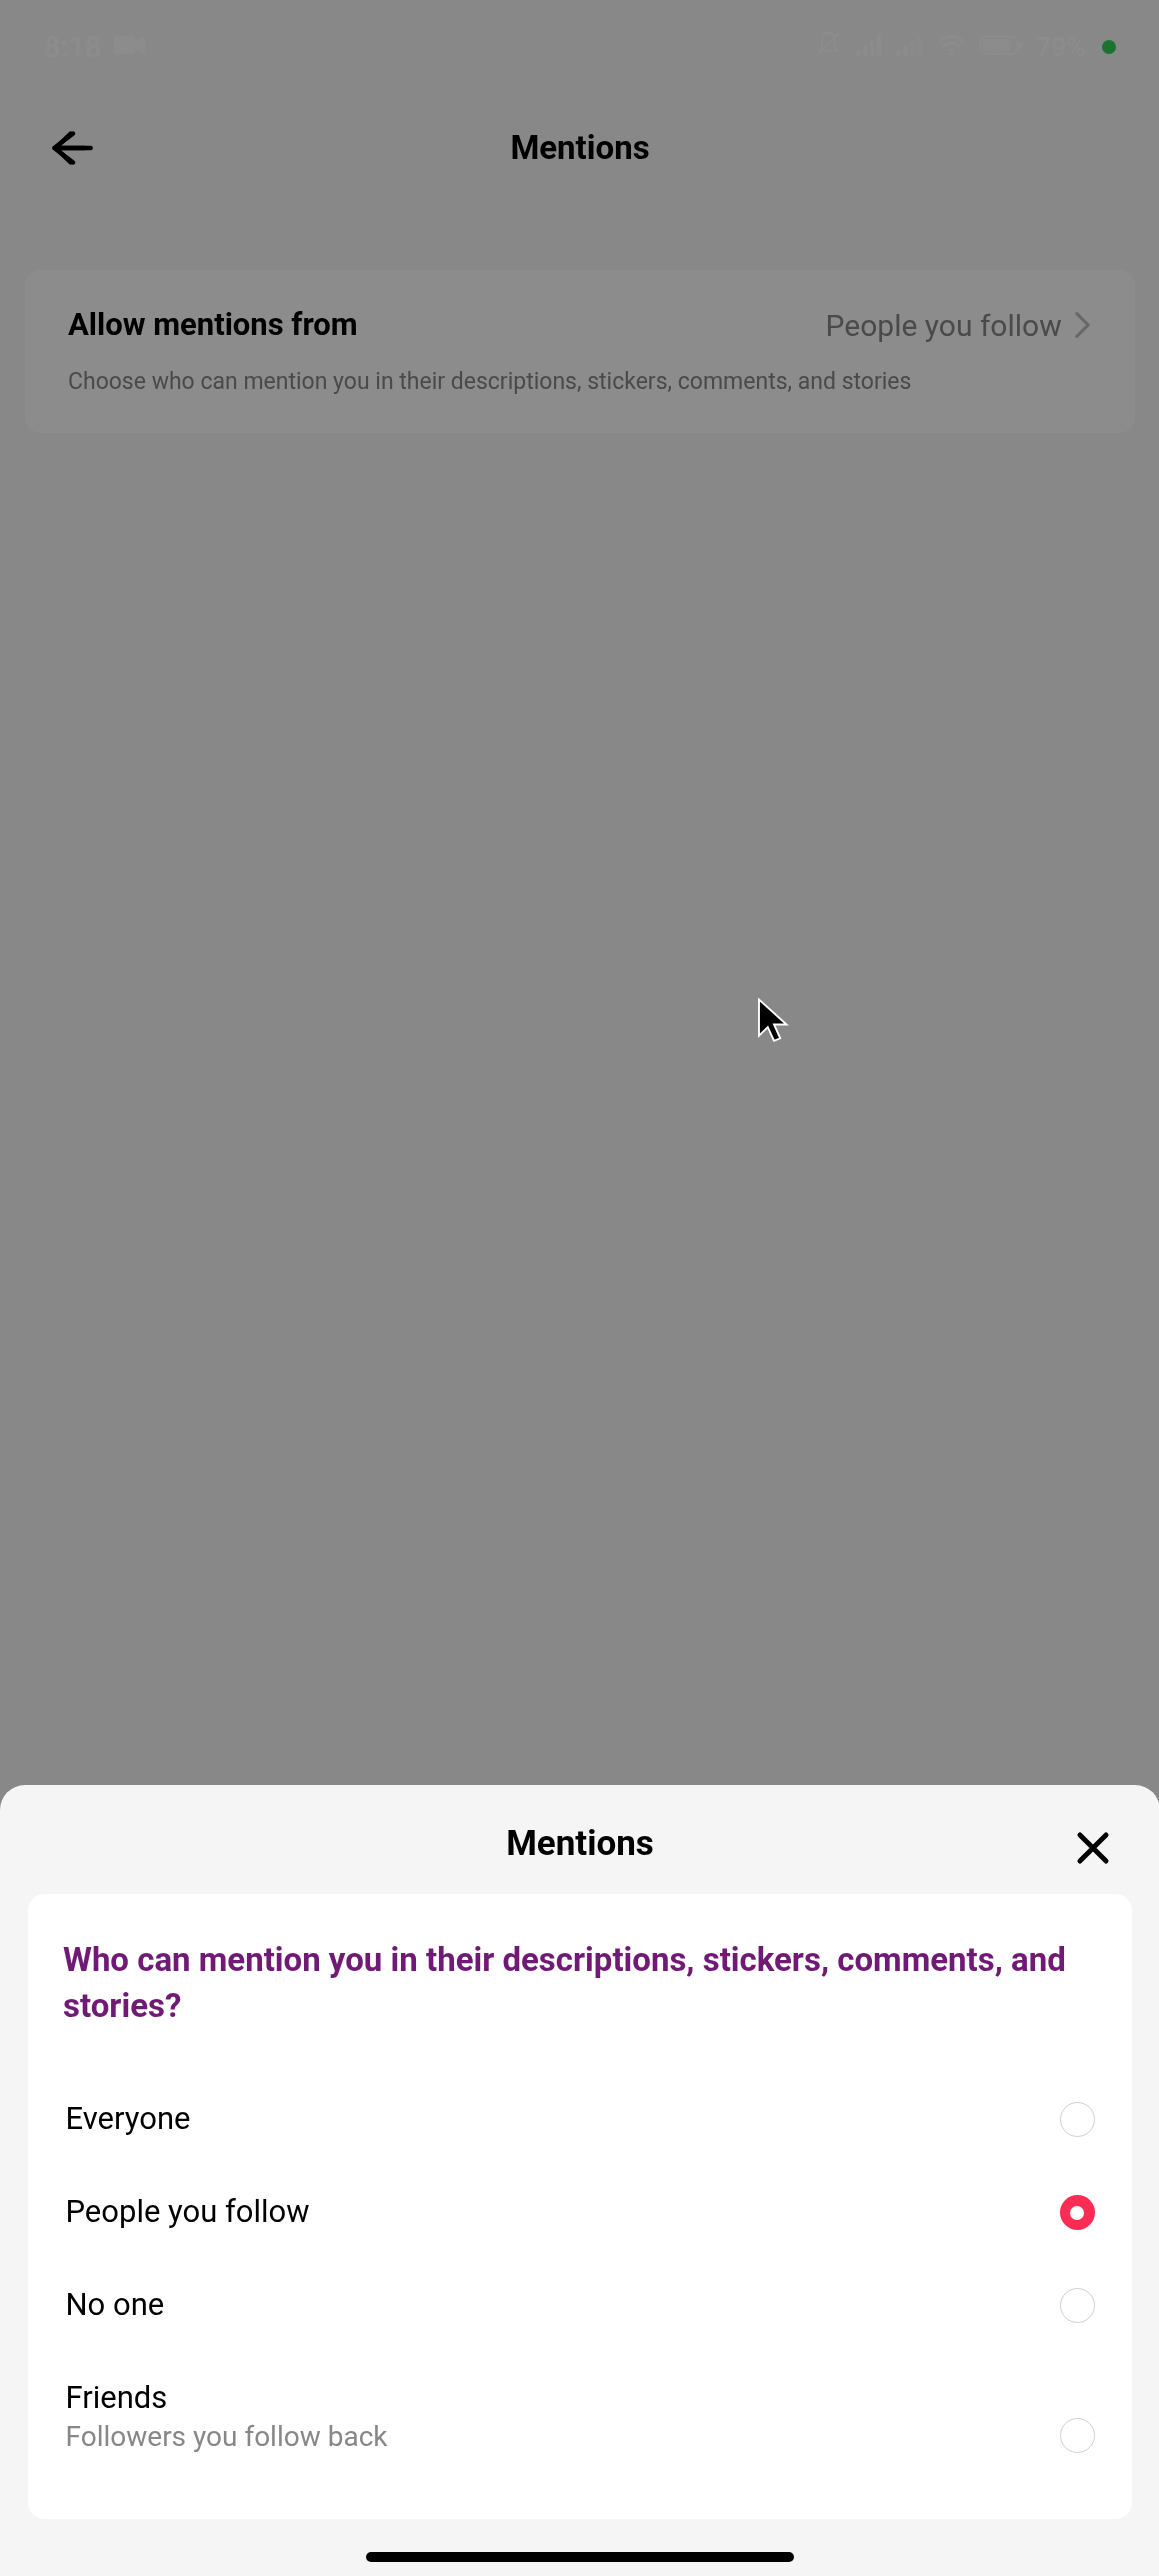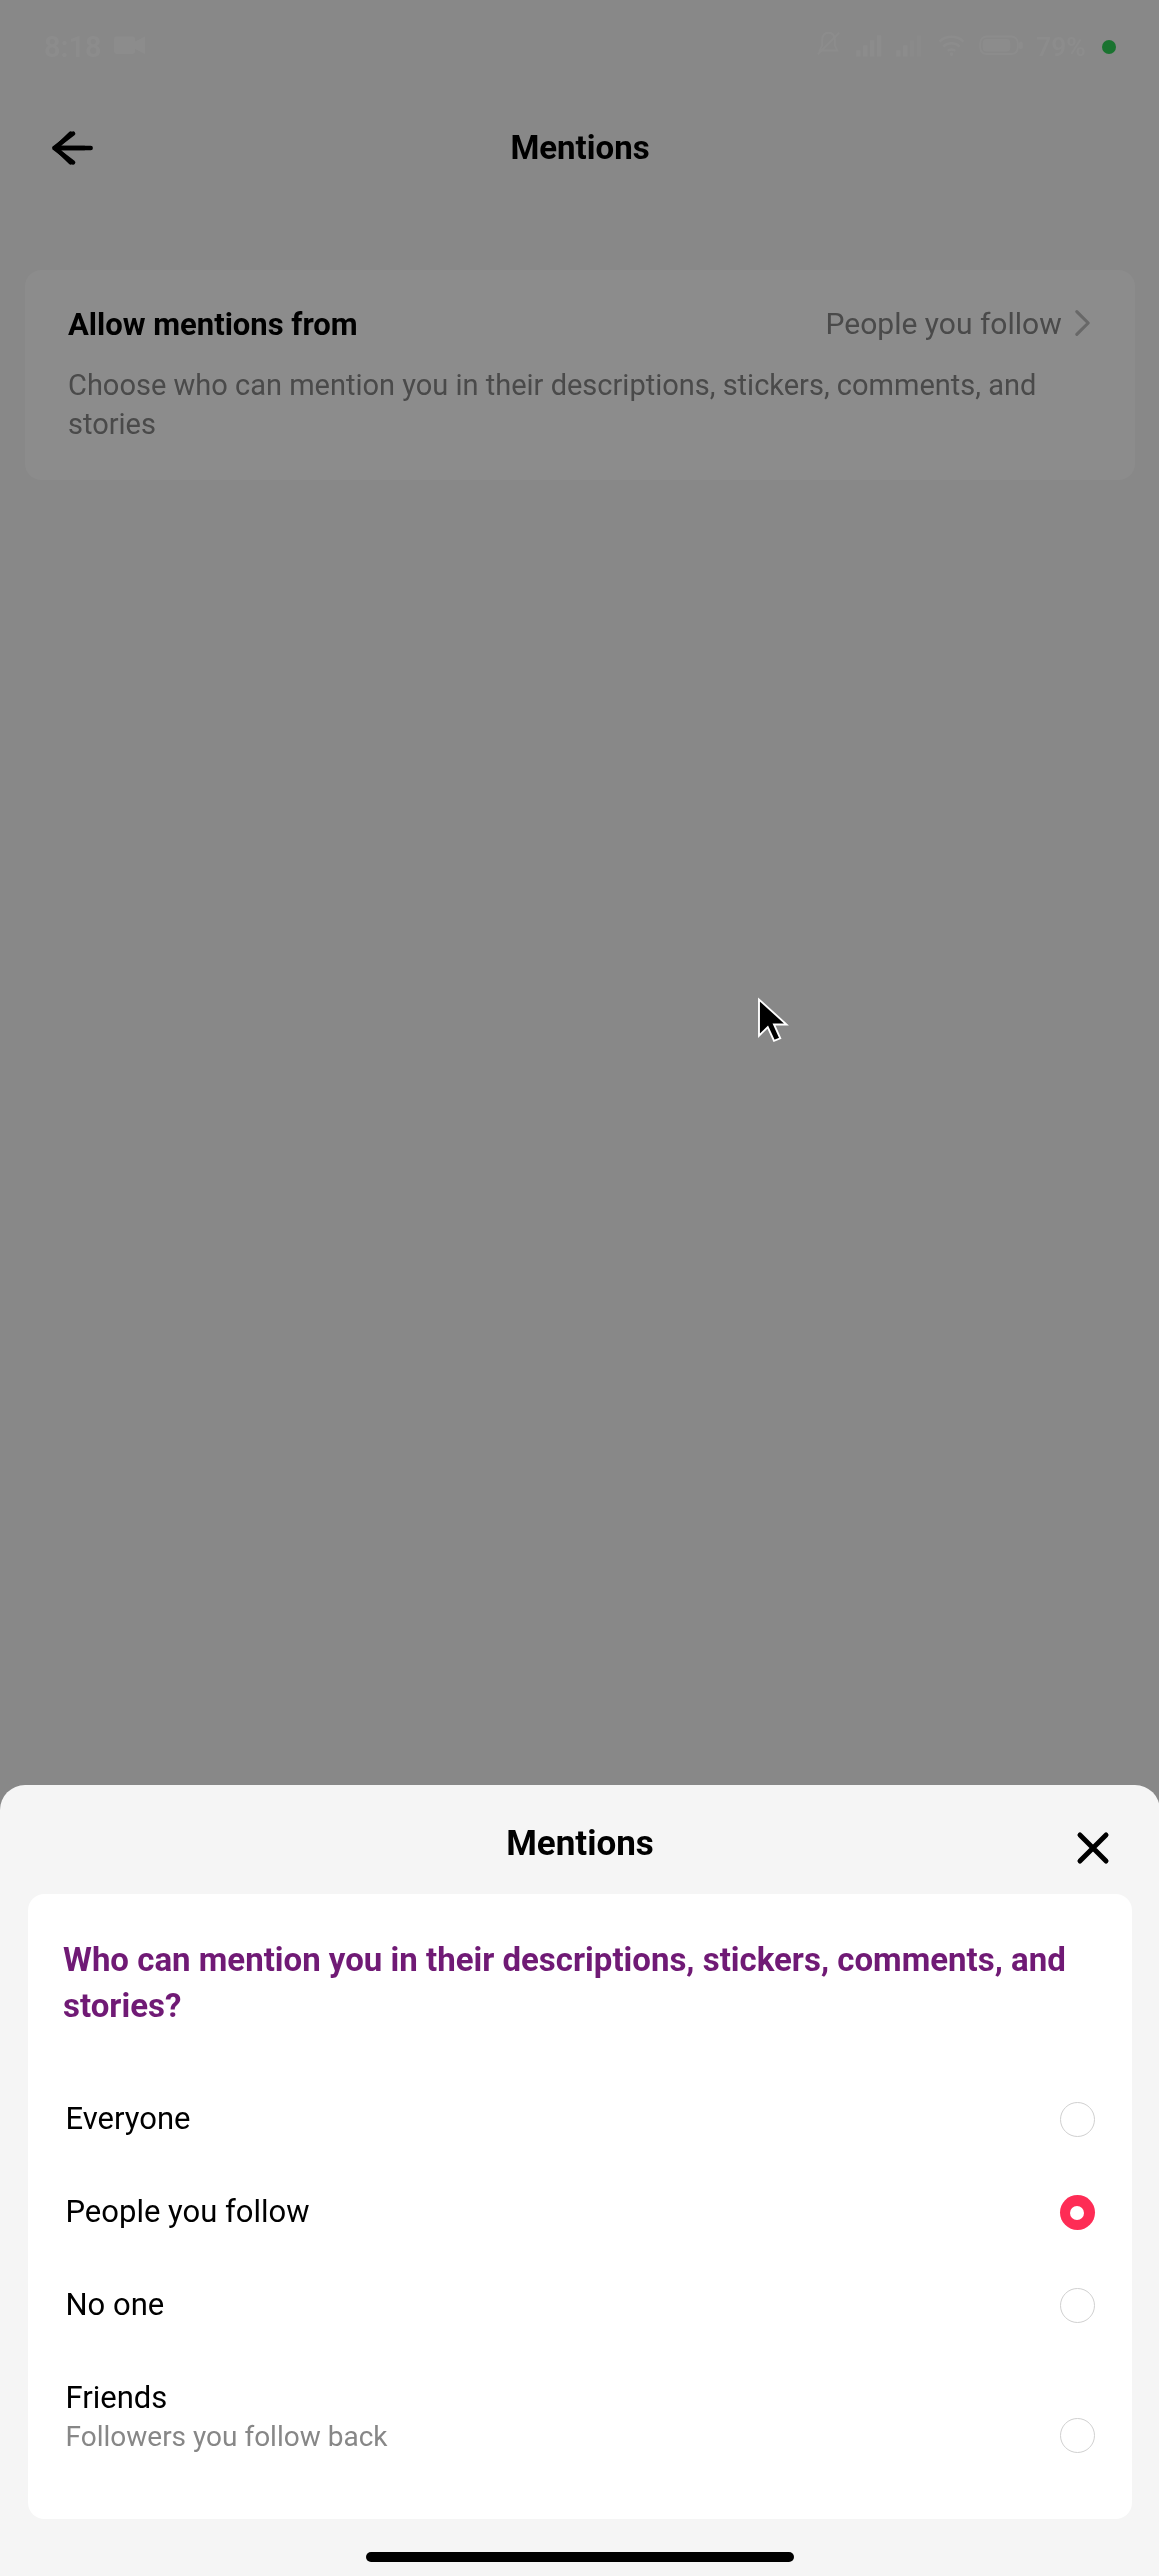--- a/index.html
+++ b/index.html
@@ -88,21 +88,21 @@
     .settings-card {
       margin: 69px 25px 0 25px;
       background: #ffffff;
       border-radius: 16.4px;
       padding: 36px 43px 36px 43px;
     }
 
     .setting-row {
       display: flex;
       justify-content: space-between;
-      align-items: flex-start;
+      align-items: flex-end;
     }
 
     .setting-label {
       font-size: 31px;
       font-weight: 700;
       color: #000;
     }
 
     .setting-value-wrap {
       display: flex;
@@ -110,21 +110,21 @@
       gap: 11.3px;
       color: #878787;
     }
 
     .setting-value {
       font-size: 30px;
       font-weight: 400;
     }
 
     .setting-desc {
-      font-size: 29px;
+      font-size: 23px;
       color: #878787;
       margin-top: 22.6px;
       line-height: 1.35;
     }
 
     
     .dim-overlay {
       position: absolute;
       inset: 0;
       background: rgba(0, 0, 0, 0.45);

